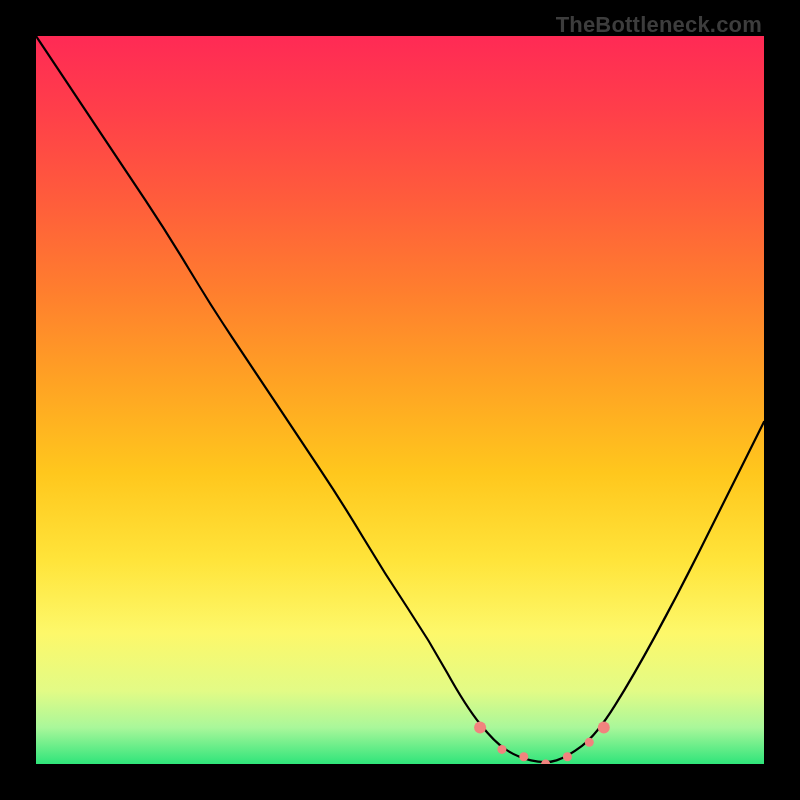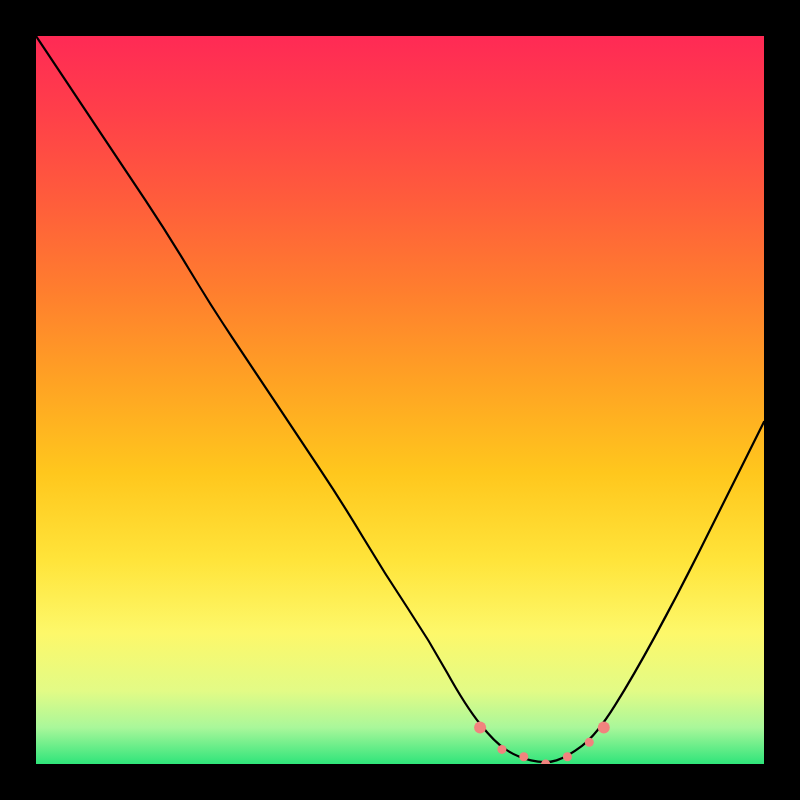--- a/index.html
+++ b/index.html
@@ -42,20 +42,21 @@
     top: 0;
     width: 728px;
     height: 728px;
     pointer-events: none;
   }
 </style>
 </head>
 <body>
 
 <div class="frame">
+  <div class="watermark">TheBottleneck.com</div>
 
   <div class="plot-area">
     <svg class="curve" viewBox="0 0 728 728" preserveAspectRatio="none">
       <defs>
         <linearGradient id="bg-grad" x1="0" y1="0" x2="0" y2="1">
             <stop offset="0%" stop-color="#ff2a55"></stop>
             <stop offset="10%" stop-color="#ff3e4a"></stop>
             <stop offset="22%" stop-color="#ff5b3c"></stop>
             <stop offset="35%" stop-color="#ff7e2e"></stop>
             <stop offset="48%" stop-color="#ffa423"></stop>

